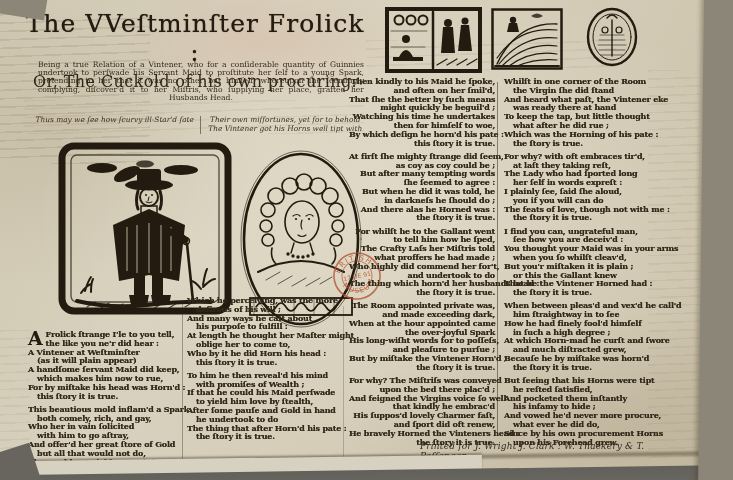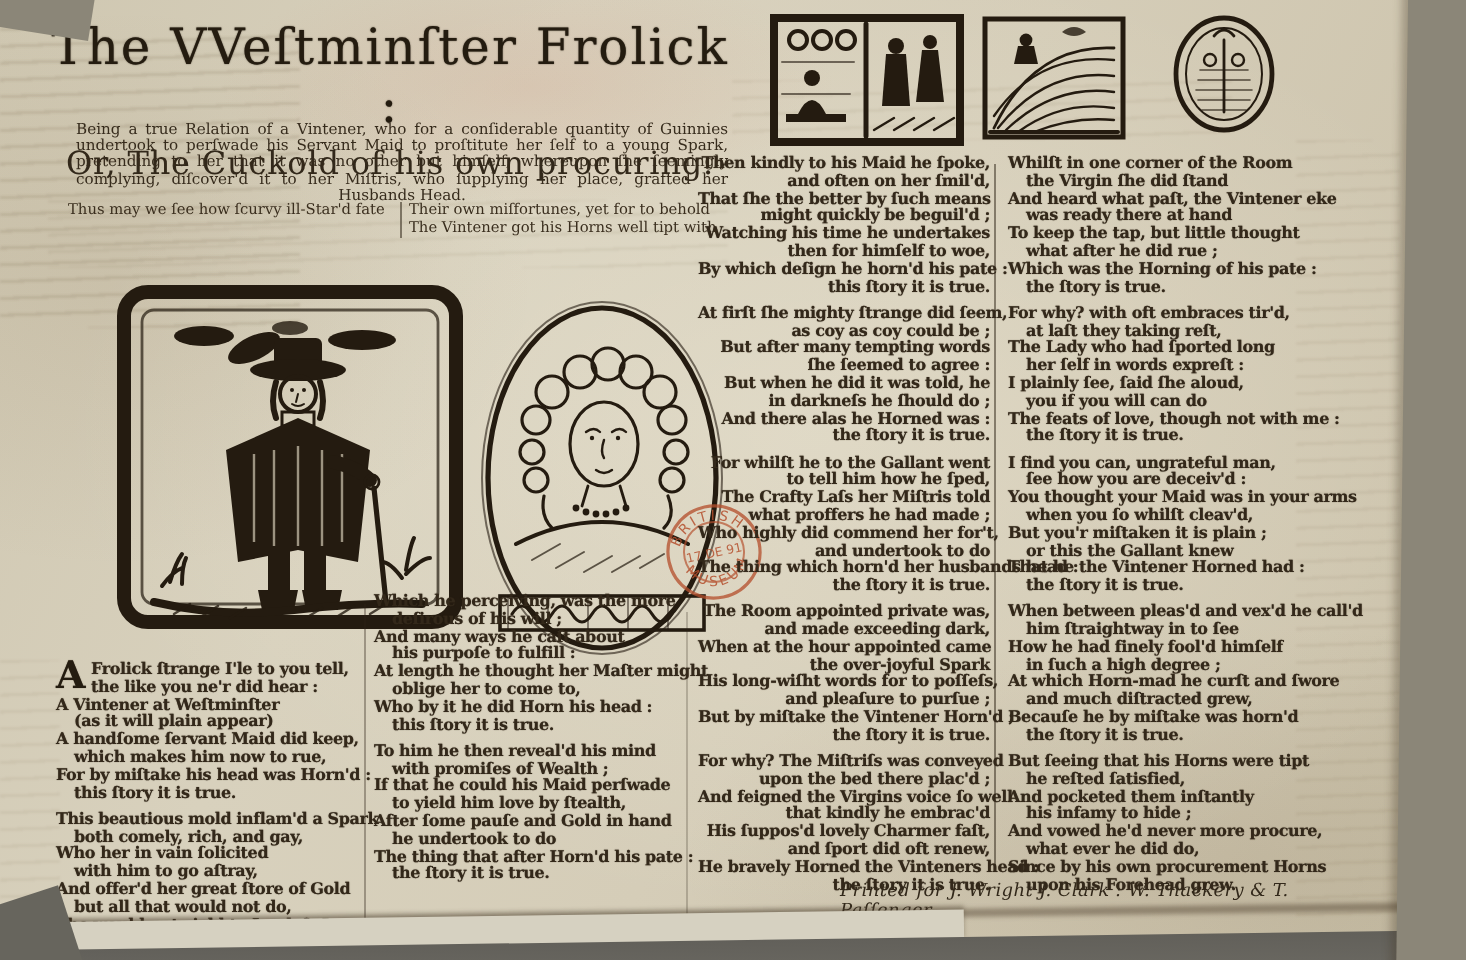--- a/index.html
+++ b/index.html
@@ -36,22 +36,22 @@
   #edge-bl{left:-30px;top:452px;width:70px;height:60px;background:#67655d;transform:rotate(-18deg);}
 
   
   #title{position:absolute;left:24px;top:9px;width:342px;text-align:center;
     font-size:25px;letter-spacing:1px;color:#241c10;
     text-shadow:0 0 .7px rgba(36,28,16,.8);}
   #subtitle{position:absolute;left:24px;top:44px;width:342px;text-align:center;
     font-size:16px;letter-spacing:.4px;color:#32281a;margin-top:28px;}
   #argument{position:absolute;left:38px;top:61px;width:326px;font-size:7.6px;
     line-height:8.2px;text-align:justify;text-align-last:center;color:#362b1c;}
-  #epigraph{position:absolute;left:34px;top:101px;width:332px;display:flex;
-    font-size:7.4px;line-height:8.8px;color:#3a2e1e;}
+  #epigraph{position:absolute;left:34px;top:116px;width:332px;display:flex;
+    font-style:italic;font-size:7.4px;line-height:8.8px;color:#3a2e1e;text-align:center;}
   .ep-col{flex:1;}
   .ep-col .line{white-space:nowrap;}
   #ep-divider{width:1px;background:rgba(50,40,25,.55);margin:0 4px;}
   #tune-row{position:absolute;left:34px;top:117px;width:332px;font-size:9px;color:#32281a;}
   #tune{display:block;text-align:center;font-style:italic;letter-spacing:.3px;}
   #catchword{position:absolute;right:0;top:0;font-style:italic;}
 
   
   .col{position:absolute;font-weight:700;font-size:8px;line-height:8.8px;
     letter-spacing:-0.2px;color:#33281a;text-shadow:0 0 .5px rgba(51,40,26,.75);}

